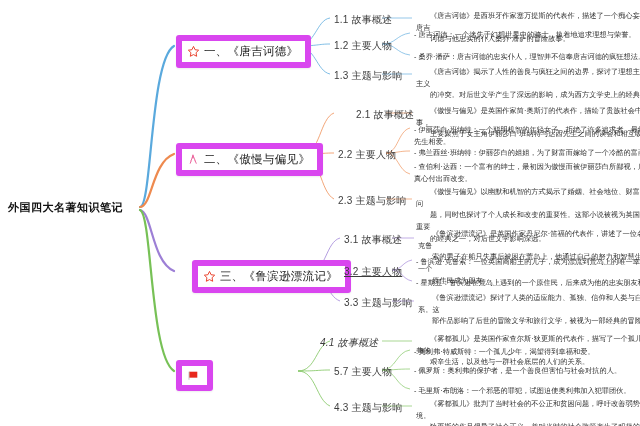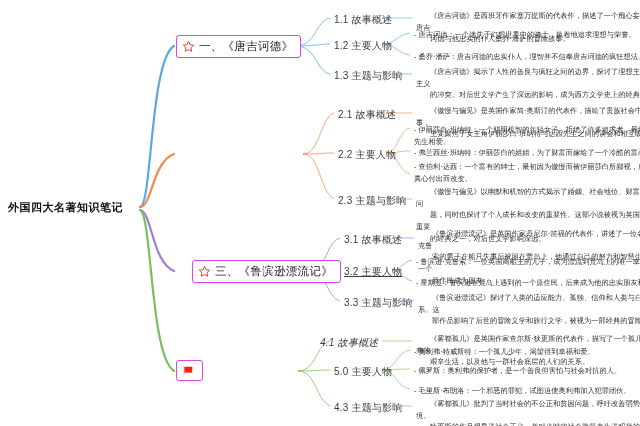--- a/index.html
+++ b/index.html
@@ -45,21 +45,21 @@
     white-space: nowrap;
   }
 
   
   .topic {
     position: absolute;
     display: flex;
     align-items: center;
     gap: 4px;
     background: #ffffff;
-    border: 1px solid #d946ef;
+    border: 6px solid #d946ef;
     border-radius: 3px;
     padding: 3px 7px 3px 5px;
     box-shadow: 0 1px 2px rgba(0,0,0,0.07);
     white-space: nowrap;
   }
   .topic-label {
     font-size: 11.5px;
     color: #1a1a1a;
     font-weight: normal;
     letter-spacing: 0.3px;
@@ -177,22 +177,31 @@
   <div class="detail bullet" style="left:414px; top:51px;">
     <span class="row">- 桑乔·潘萨：唐吉诃德的忠实仆人，理智并不信奉唐吉诃德的疯狂想法。</span>
   </div>
 
   <div class="sub-label" style="left:334px; top:69px;">1.3 主题与影响</div>
   <div class="detail para" style="left:416px; top:66px;">
     <span class="row">《唐吉诃德》揭示了人性的善良与疯狂之间的边界，探讨了理想主义和现实主义</span>
     <span class="row">的冲突。对后世文学产生了深远的影响，成为西方文学史上的经典之作。</span>
   </div>
 
-
-  <div class="sub-label" style="left:338px; top:108px;text-align:right;">2.1 故事概述</div>
+  <div class="topic" id="topic-2">
+    <svg class="topic-icon" viewBox="0 0 24 24">
+      <path d="M11 4 L6 19 M11 4 L17 19" stroke="#e8508f" stroke-width="1.6" fill="none" stroke-linecap="round"></path>
+      <circle cx="7.4" cy="14.8" r="1.5" fill="#f39bc0"></circle>
+      <circle cx="14.6" cy="14.0" r="1.5" fill="#f39bc0"></circle>
+      <circle cx="11" cy="8.6" r="1.4" fill="#e8508f"></circle>
+    </svg>
+    <span class="topic-label">二、《傲慢与偏见》</span>
+  </div>
+
+  <div class="sub-label" style="left:356px; top:108px;text-align:right;">2.1 故事概述</div>
   <div class="detail para" style="left:416px; top:105px;">
     <span class="row">《傲慢与偏见》是英国作家简·奥斯汀的代表作，描绘了贵族社会中的爱情故事，</span>
     <span class="row">主要聚焦于女主角伊丽莎白·班纳特与达西先生之间的误会和相互吸引。</span>
   </div>
 
   <div class="sub-label" style="left:338px; top:148px;">2.2 主要人物</div>
   <div class="detail bullet" style="left:414px; top:124px;">
     <span class="row">- 伊丽莎白·班纳特：一个聪明机智的年轻女子，拒绝了许多追求者，最终与达西</span>
     <span class="row">先生相爱。</span>
   </div>
@@ -245,21 +254,21 @@
       <rect x="3" y="5" width="1.4" height="15" fill="#b5b5b5"></rect>
     </svg>
   </div>
 
   <div class="sub-label" style="left:320px; top:336px;font-style:italic;">4.1 故事概述</div>
   <div class="detail para" style="left:416px; top:333px;">
     <span class="row">《雾都孤儿》是英国作家查尔斯·狄更斯的代表作，描写了一个孤儿少年奥利弗的</span>
     <span class="row">艰辛生活，以及他与一群社会底层的人们的关系。</span>
   </div>
 
-  <div class="sub-label" style="left:334px; top:365px;">5.0 主要人物</div>
+  <div class="sub-label" style="left:334px; top:365px;">5.7 主要人物</div>
   <div class="detail bullet" style="left:414px; top:346px;">
     <span class="row">- 奥利弗·特威斯特：一个孤儿少年，渴望得到幸福和爱。</span>
   </div>
   <div class="detail bullet" style="left:414px; top:365px;">
     <span class="row">- 佩罗斯：奥利弗的保护者，是一个善良但害怕与社会对抗的人。</span>
   </div>
   <div class="detail bullet" style="left:414px; top:385px;">
     <span class="row">- 毛里斯·布朗洛：一个邪恶的罪犯，试图迫使奥利弗加入犯罪团伙。</span>
   </div>
 

